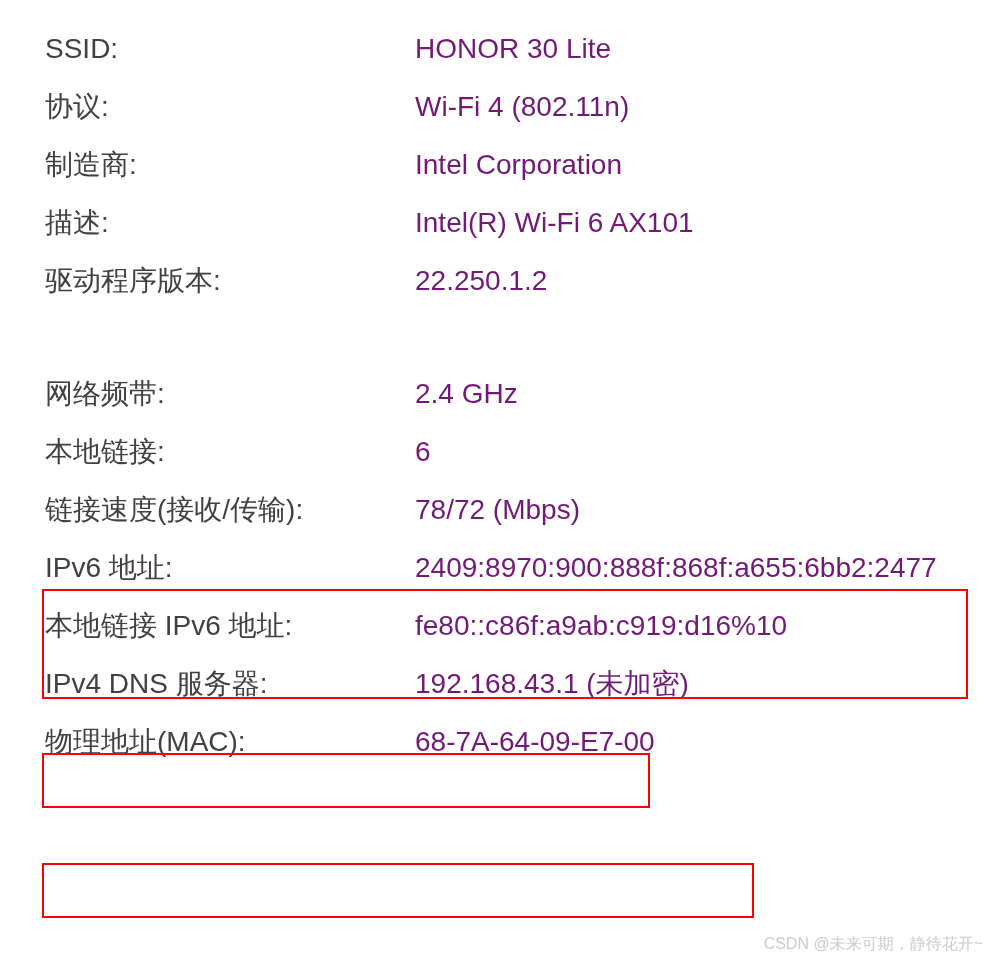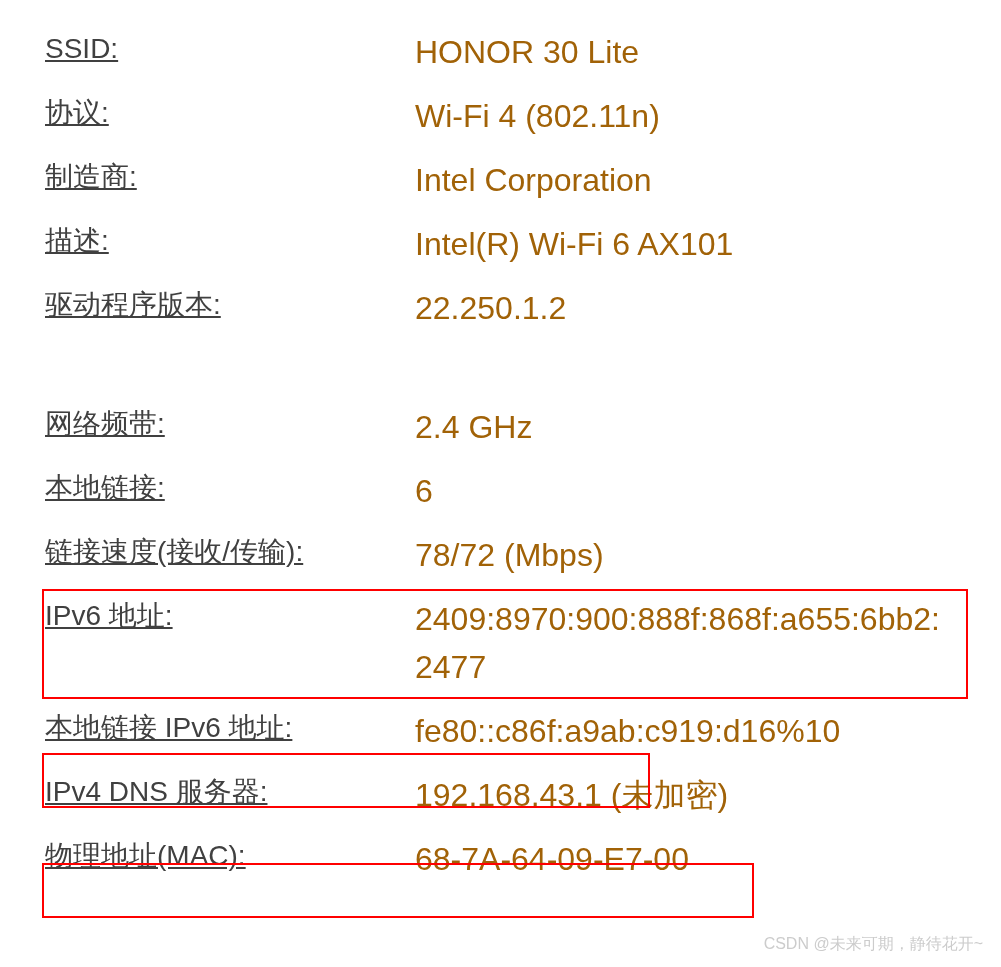--- a/index.html
+++ b/index.html
@@ -23,25 +23,24 @@
       min-height: 55px;
       position: relative;
     }
     .label {
       width: 370px;
       flex-shrink: 0;
       font-size: 28px;
       color: #404040;
       line-height: 1.5;
       padding: 8px 0;
-      text-decoration: underline;
     }
     .value {
-      font-size: 32px;
-      color: #a16207;
+      font-size: 28px;
+      color: #701a75;
       line-height: 1.5;
       padding: 8px 0;
       word-break: break-all;
       max-width: 535px;
     }
     .spacer {
       height: 55px;
     }
     .highlight-box {
       position: absolute;

